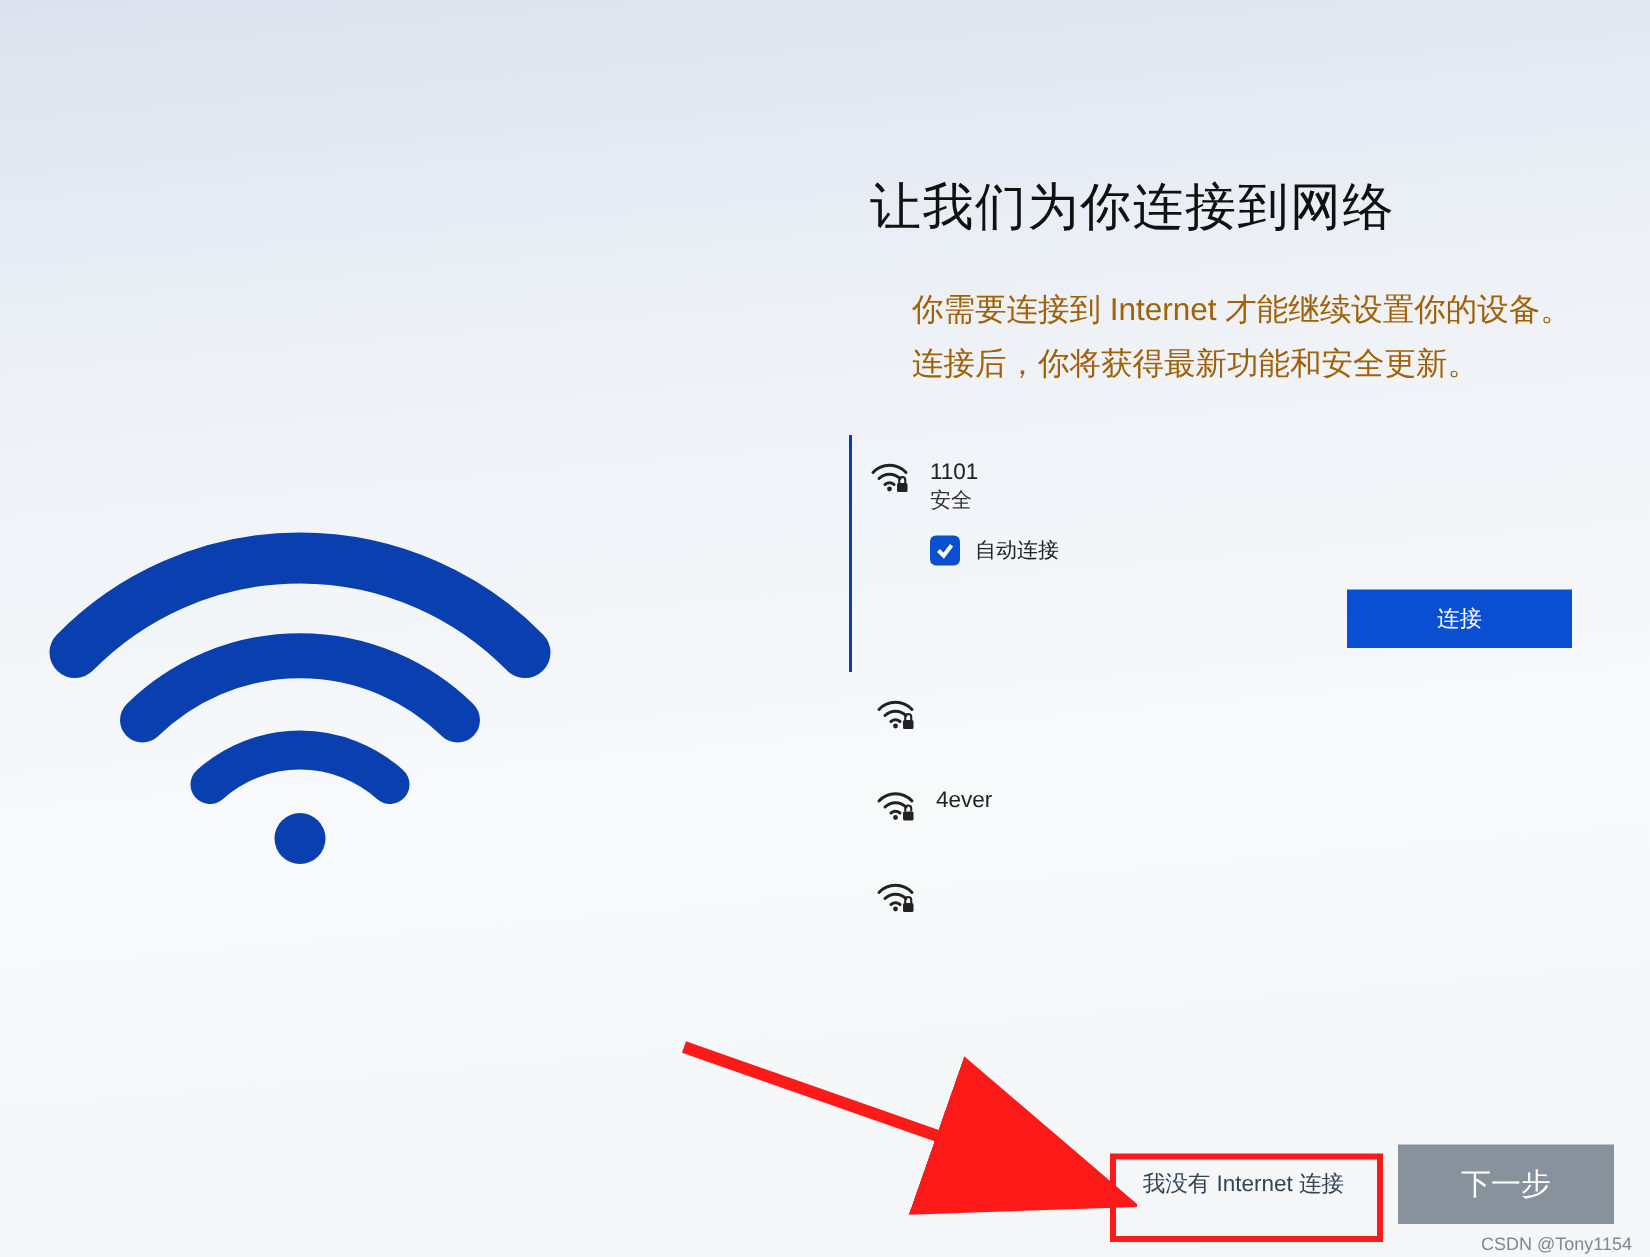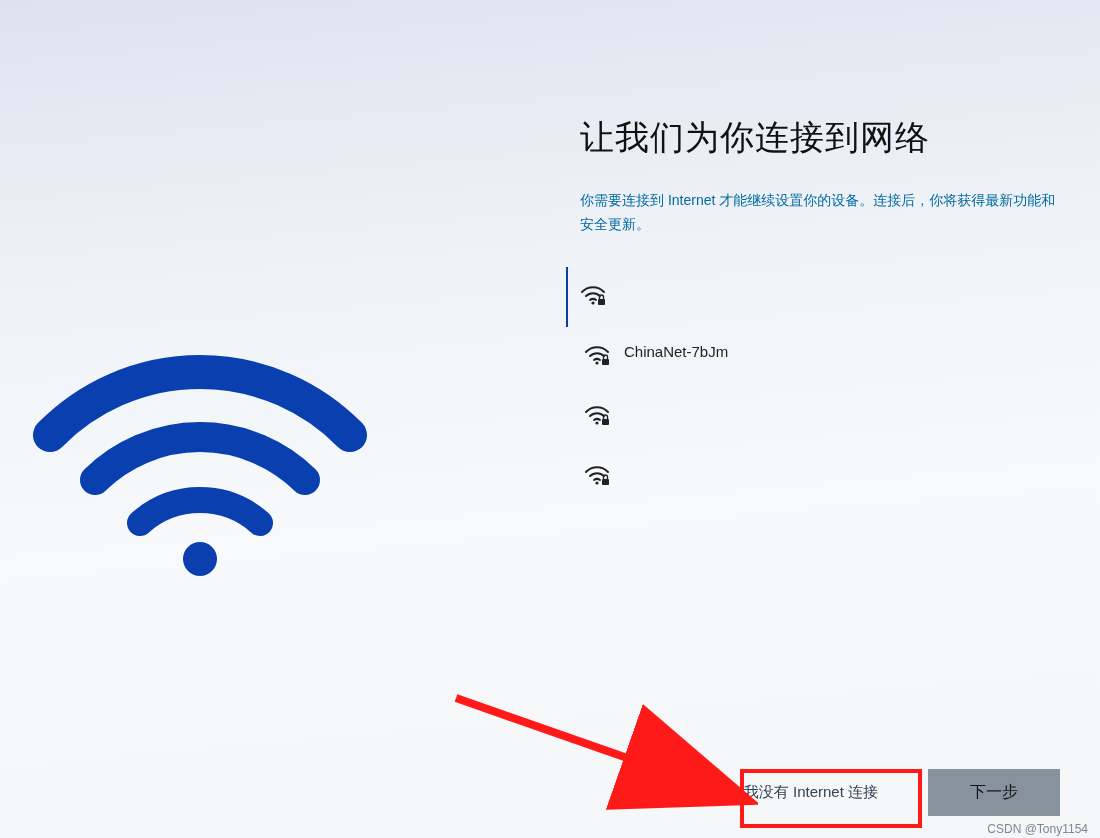--- a/index.html
+++ b/index.html
@@ -2,41 +2,41 @@
 <html><head>
 <meta charset="utf-8">
 <style>
   html,body{margin:0;padding:0;width:1100px;height:838px;overflow:hidden;
     font-family:"Microsoft YaHei","Segoe UI",Arial,sans-serif;
     background:linear-gradient(175deg,#dce3ee 0%,#eef2f7 30%,#f7f9fb 60%,#f4f6f8 100%);
     color:#222;}
   .hero{position:absolute;left:30px;top:345px;}
   .content{position:absolute;left:580px;top:115px;right:32px;}
   .title{font-size:34px;font-weight:400;letter-spacing:1px;color:#111;}
-  .subtitle{margin-top:28px;font-size:14px;line-height:1.7;color:#0369a1;max-width:500px;}
+  .subtitle{margin-top:28px;font-size:21px;line-height:1.7;color:#a16207;max-width:500px;margin-left:28px;}
   .netlist{margin-top:30px;}
   .net{display:flex;align-items:flex-start;padding:16px 8px 16px 4px;cursor:pointer;position:relative;}
   .net .wifi{flex:0 0 auto;margin-right:14px;margin-top:2px;}
   .net .info{flex:1 1 auto;}
   .net .name{font-size:15px;color:#222;}
   .net .sec{font-size:14px;color:#333;margin-top:2px;}
   .selected{border-left:2px solid #0a3ea8;padding-left:12px;margin-left:-14px;}
   .auto{display:flex;align-items:center;margin-top:14px;margin-left:0px;}
   .chk{width:20px;height:20px;border-radius:4px;background:#0a4fd1;display:flex;
        align-items:center;justify-content:center;margin-right:10px;}
   .chk svg{width:14px;height:14px;stroke:#fff;stroke-width:3;fill:none;}
   .auto-label{font-size:14px;color:#222;}
   .connect-row{display:flex;justify-content:flex-end;margin-top:16px;margin-right:12px;}
   .btn-primary{background:#0a4fd1;color:#fff;border:none;font-size:15px;
     padding:10px 60px;cursor:pointer;}
   .footer{position:absolute;left:0;right:0;bottom:22px;display:flex;
-    justify-content:flex-end;gap:30px;padding-right:40px;}
+    justify-content:flex-end;gap:16px;padding-right:24px;}
   .btn-link{background:transparent;border:none;color:#345;font-size:15px;
     padding:12px 20px;cursor:pointer;}
-  .btn-next{background:#7e8a96;color:#000000;border:none;font-size:16px;
+  .btn-next{background:#7e8a96;color:#ffffff;border:none;font-size:20px;
     padding:13px 42px;cursor:default;opacity:.92;}
   
   .redbox{position:absolute;border:4px solid #ff1a1a;pointer-events:none;}
   .arrow{position:absolute;pointer-events:none;}
   .watermark{position:absolute;right:12px;bottom:2px;font-size:12px;color:#7d8894;margin-left:26px;}
 </style>
 </head>
 <body>
 
 <div class="hero">
@@ -59,47 +59,62 @@
         <span class="wifi"><svg width="26" height="22" viewBox="0 0 26 22">
     <g fill="none" stroke="#222" stroke-width="2" stroke-linecap="round">
       <path d="M2 7 A15 15 0 0 1 24 7"></path>
       <path d="M6 11 A10 10 0 0 1 20 11"></path>
       <path d="M10 15 A5 5 0 0 1 16 15"></path>
     </g>
     <circle cx="13" cy="18" r="1.6" fill="#222"></circle>
     <rect x="18" y="14" width="7" height="6" rx="1" fill="#222"></rect>
     <path d="M19.5 14 v-2 a2 2 0 0 1 4 0 v2" fill="none" stroke="#222" stroke-width="1.4"></path>
   </svg></span>
+        <div class="info">
+          <div class="name">1101</div>
+          <div class="sec">安全</div>
+          <div class="auto">
+            <span class="chk">
+         <svg viewBox="0 0 16 16">
+                <polyline points="3,8 7,12 13,4"></polyline>
+              </svg>
+       </span>
+       <span class="auto-label">自动连接</span>
+          </div>
+          <div class="connect-row">
+            <button class="btn-primary">连接</button>
+          </div>
+        </div>
+      </div>
+      <div class="net">
+        <span class="wifi"><svg width="26" height="22" viewBox="0 0 26 22">
+    <g fill="none" stroke="#222" stroke-width="2" stroke-linecap="round">
+      <path d="M2 7 A15 15 0 0 1 24 7"></path>
+      <path d="M6 11 A10 10 0 0 1 20 11"></path>
+      <path d="M10 15 A5 5 0 0 1 16 15"></path>
+    </g>
+    <circle cx="13" cy="18" r="1.6" fill="#222"></circle>
+    <rect x="18" y="14" width="7" height="6" rx="1" fill="#222"></rect>
+    <path d="M19.5 14 v-2 a2 2 0 0 1 4 0 v2" fill="none" stroke="#222" stroke-width="1.4"></path>
+  </svg></span>
       </div>
       <div class="net">
         <span class="wifi"><svg width="26" height="22" viewBox="0 0 26 22">
     <g fill="none" stroke="#222" stroke-width="2" stroke-linecap="round">
       <path d="M2 7 A15 15 0 0 1 24 7"></path>
       <path d="M6 11 A10 10 0 0 1 20 11"></path>
       <path d="M10 15 A5 5 0 0 1 16 15"></path>
     </g>
     <circle cx="13" cy="18" r="1.6" fill="#222"></circle>
     <rect x="18" y="14" width="7" height="6" rx="1" fill="#222"></rect>
     <path d="M19.5 14 v-2 a2 2 0 0 1 4 0 v2" fill="none" stroke="#222" stroke-width="1.4"></path>
   </svg></span>
         <div class="info">
-          <div class="name">ChinaNet-7bJm</div>
+          <div class="name">4ever</div>
         </div>
-      </div>
-      <div class="net">
-        <span class="wifi"><svg width="26" height="22" viewBox="0 0 26 22">
-    <g fill="none" stroke="#222" stroke-width="2" stroke-linecap="round">
-      <path d="M2 7 A15 15 0 0 1 24 7"></path>
-      <path d="M6 11 A10 10 0 0 1 20 11"></path>
-      <path d="M10 15 A5 5 0 0 1 16 15"></path>
-    </g>
-    <circle cx="13" cy="18" r="1.6" fill="#222"></circle>
-    <rect x="18" y="14" width="7" height="6" rx="1" fill="#222"></rect>
-    <path d="M19.5 14 v-2 a2 2 0 0 1 4 0 v2" fill="none" stroke="#222" stroke-width="1.4"></path>
-  </svg></span>
       </div>
       <div class="net">
         <span class="wifi"><svg width="26" height="22" viewBox="0 0 26 22">
     <g fill="none" stroke="#222" stroke-width="2" stroke-linecap="round">
       <path d="M2 7 A15 15 0 0 1 24 7"></path>
       <path d="M6 11 A10 10 0 0 1 20 11"></path>
       <path d="M10 15 A5 5 0 0 1 16 15"></path>
     </g>
     <circle cx="13" cy="18" r="1.6" fill="#222"></circle>
     <rect x="18" y="14" width="7" height="6" rx="1" fill="#222"></rect>

